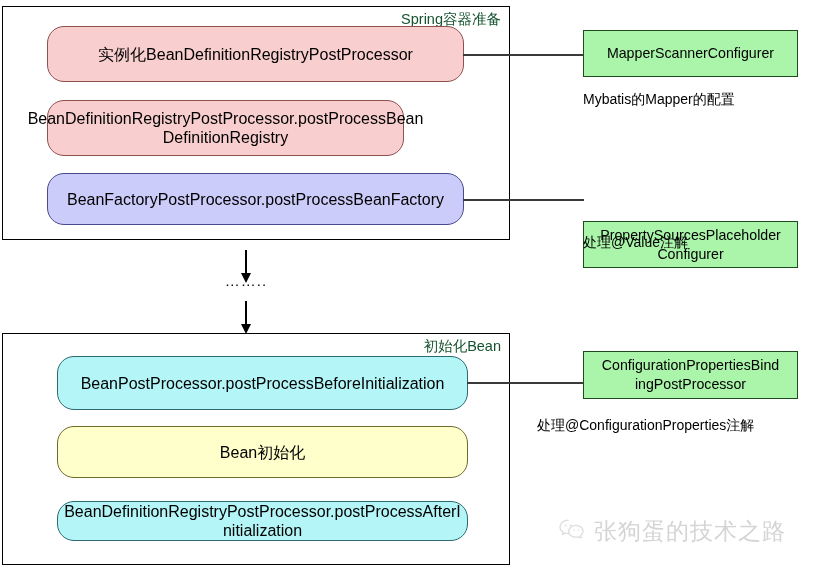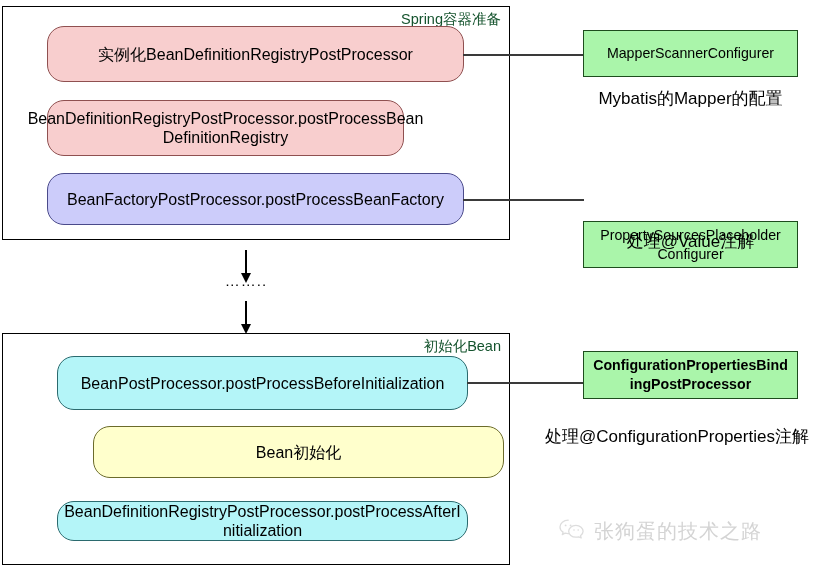--- a/index.html
+++ b/index.html
@@ -60,54 +60,53 @@
   }
   .stage.pink   { background: #f8cece; border-color: #8f5050; }
   .stage.purple { background: #ccccfa; border-color: #4a4a8a; }
   .stage.cyan   { background: #b4f5f8; border-color: #2b6a6e; }
   .stage.yellow { background: #ffffcc; border-color: #6b6b2b; }
 
   #stage-1 { left: 47px;  top: 26px;  width: 417px; height: 56px; }
   #stage-2 { left: 47px;  top: 100px; width: 357px; height: 56px; }
   #stage-3 { left: 47px;  top: 173px; width: 417px; height: 52px; }
   #stage-4 { left: 57px;  top: 356px; width: 411px; height: 54px; }
-  #stage-5 { left: 57px;  top: 426px; width: 411px; height: 52px; margin-left: 36px; }
+  #stage-5 { left: 57px;  top: 426px; width: 411px; height: 52px; }
   #stage-6 { left: 57px;  top: 501px; width: 411px; height: 40px; }
 
   
   .note {
     position: absolute;
     box-sizing: border-box;
     background: #aaf5aa;
     border: 1.5px solid #1d4d1d;
     display: flex;
     align-items: center;
     justify-content: center;
     text-align: center;
     font-size: 14.2px;
     line-height: 19px;
     padding: 2px 6px;
     white-space: pre-line;
   }
   #note-1 { left: 583px; top: 30px;  width: 215px; height: 47px; }
   #note-2 { left: 583px; top: 173px; width: 215px; height: 47px; margin-top: 48px; }
-  #note-3 { left: 583px; top: 351px; width: 215px; height: 48px; font-weight: bold; }
+  #note-3 { left: 583px; top: 351px; width: 215px; height: 48px; }
 
   
   .caption {
     position: absolute;
-    font-size: 17px;
+    font-size: 14px;
     line-height: 18px;
-    text-align: center;
     white-space: nowrap;
     color: #000000;
   }
   #caption-1 { left: 583px; top: 90px;  width: 215px; }
   #caption-2 { left: 583px; top: 233px; width: 215px; }
-  #caption-3 { left: 537px; top: 428px; width: 280px; }
+  #caption-3 { left: 537px; top: 416px; width: 280px; }
 
   
   .connector {
     position: absolute;
     height: 1.5px;
     background: #3a3a3a;
   }
   #connector-1 { left: 463px; top: 54px;  width: 121px; }
   #connector-2 { left: 463px; top: 199px; width: 121px; }
   #connector-3 { left: 467px; top: 382px; width: 117px; }
@@ -146,21 +145,21 @@
 
   
   #watermark {
     position: absolute;
     left: 558px;
     top: 518px;
     display: flex;
     align-items: center;
     gap: 8px;
     color: #d9d9d9;
-    font-size: 20px;
+    font-size: 23px;
     line-height: 22px;
     letter-spacing: 1px;
     white-space: nowrap;
     user-select: none;
   }
   #watermark .wm-icon { display: block; }
   #watermark .wm-text { color: #d4d4d4; }
 </style>
 </head>
 <body>

